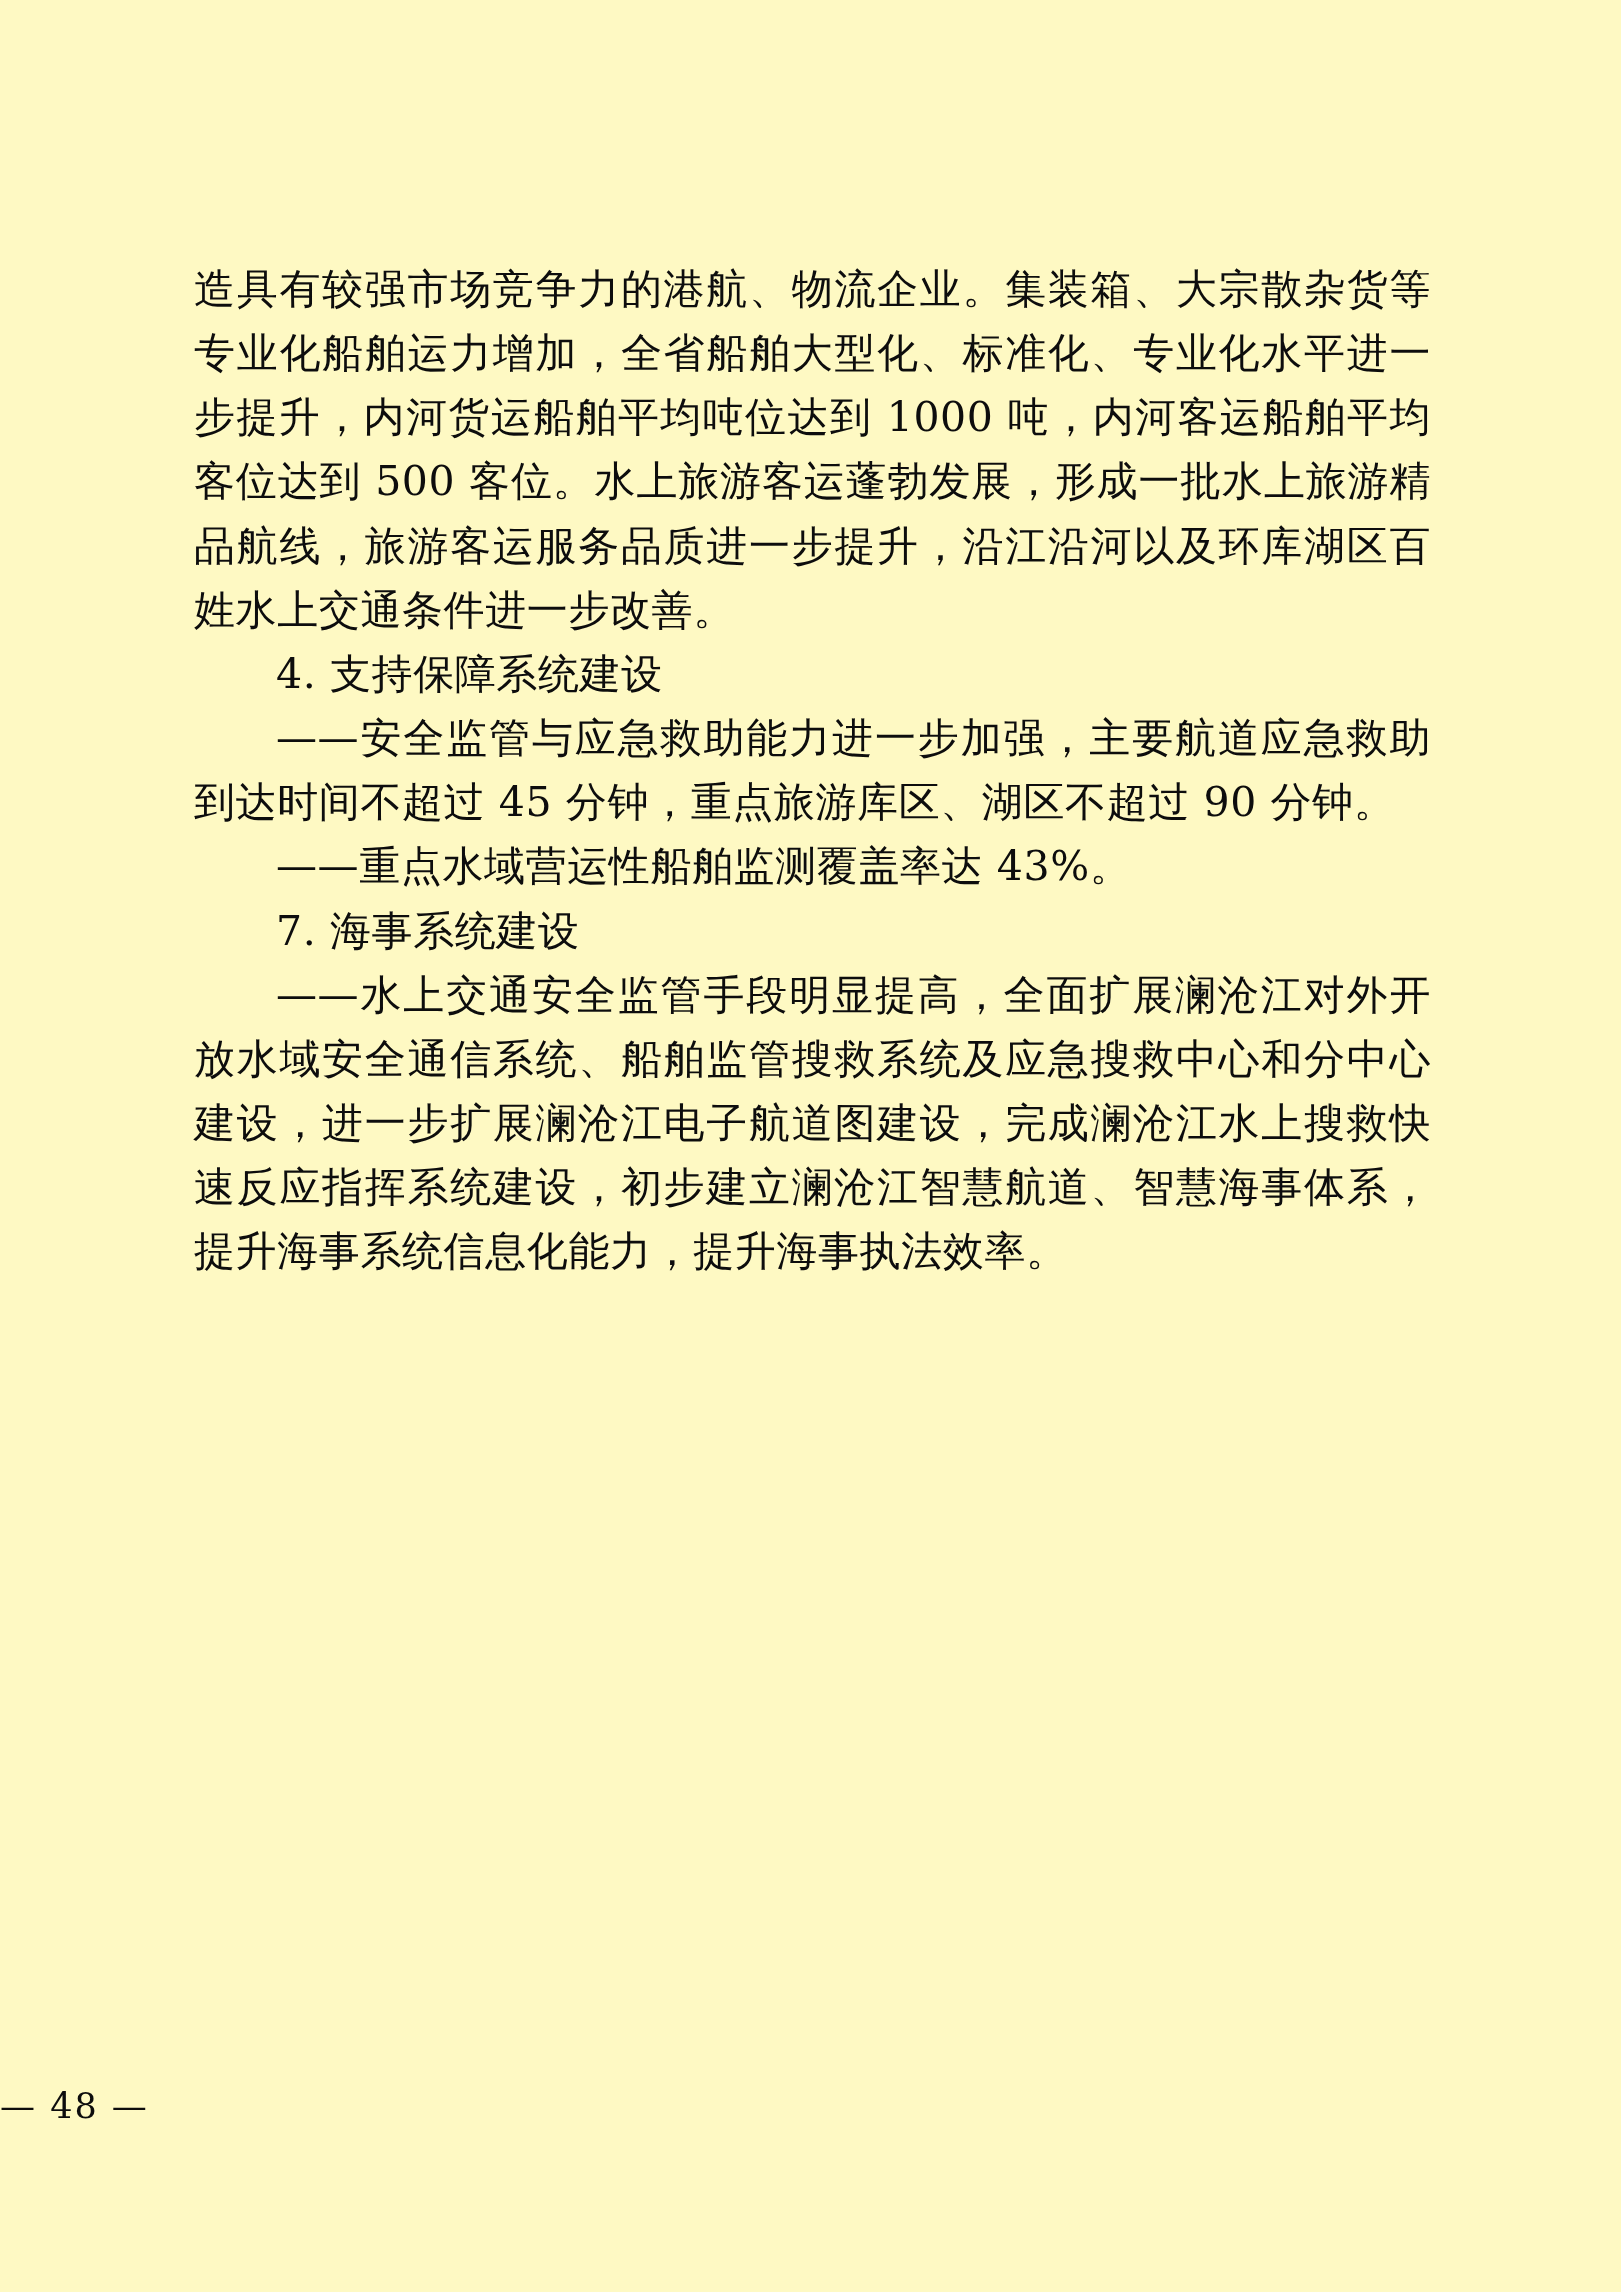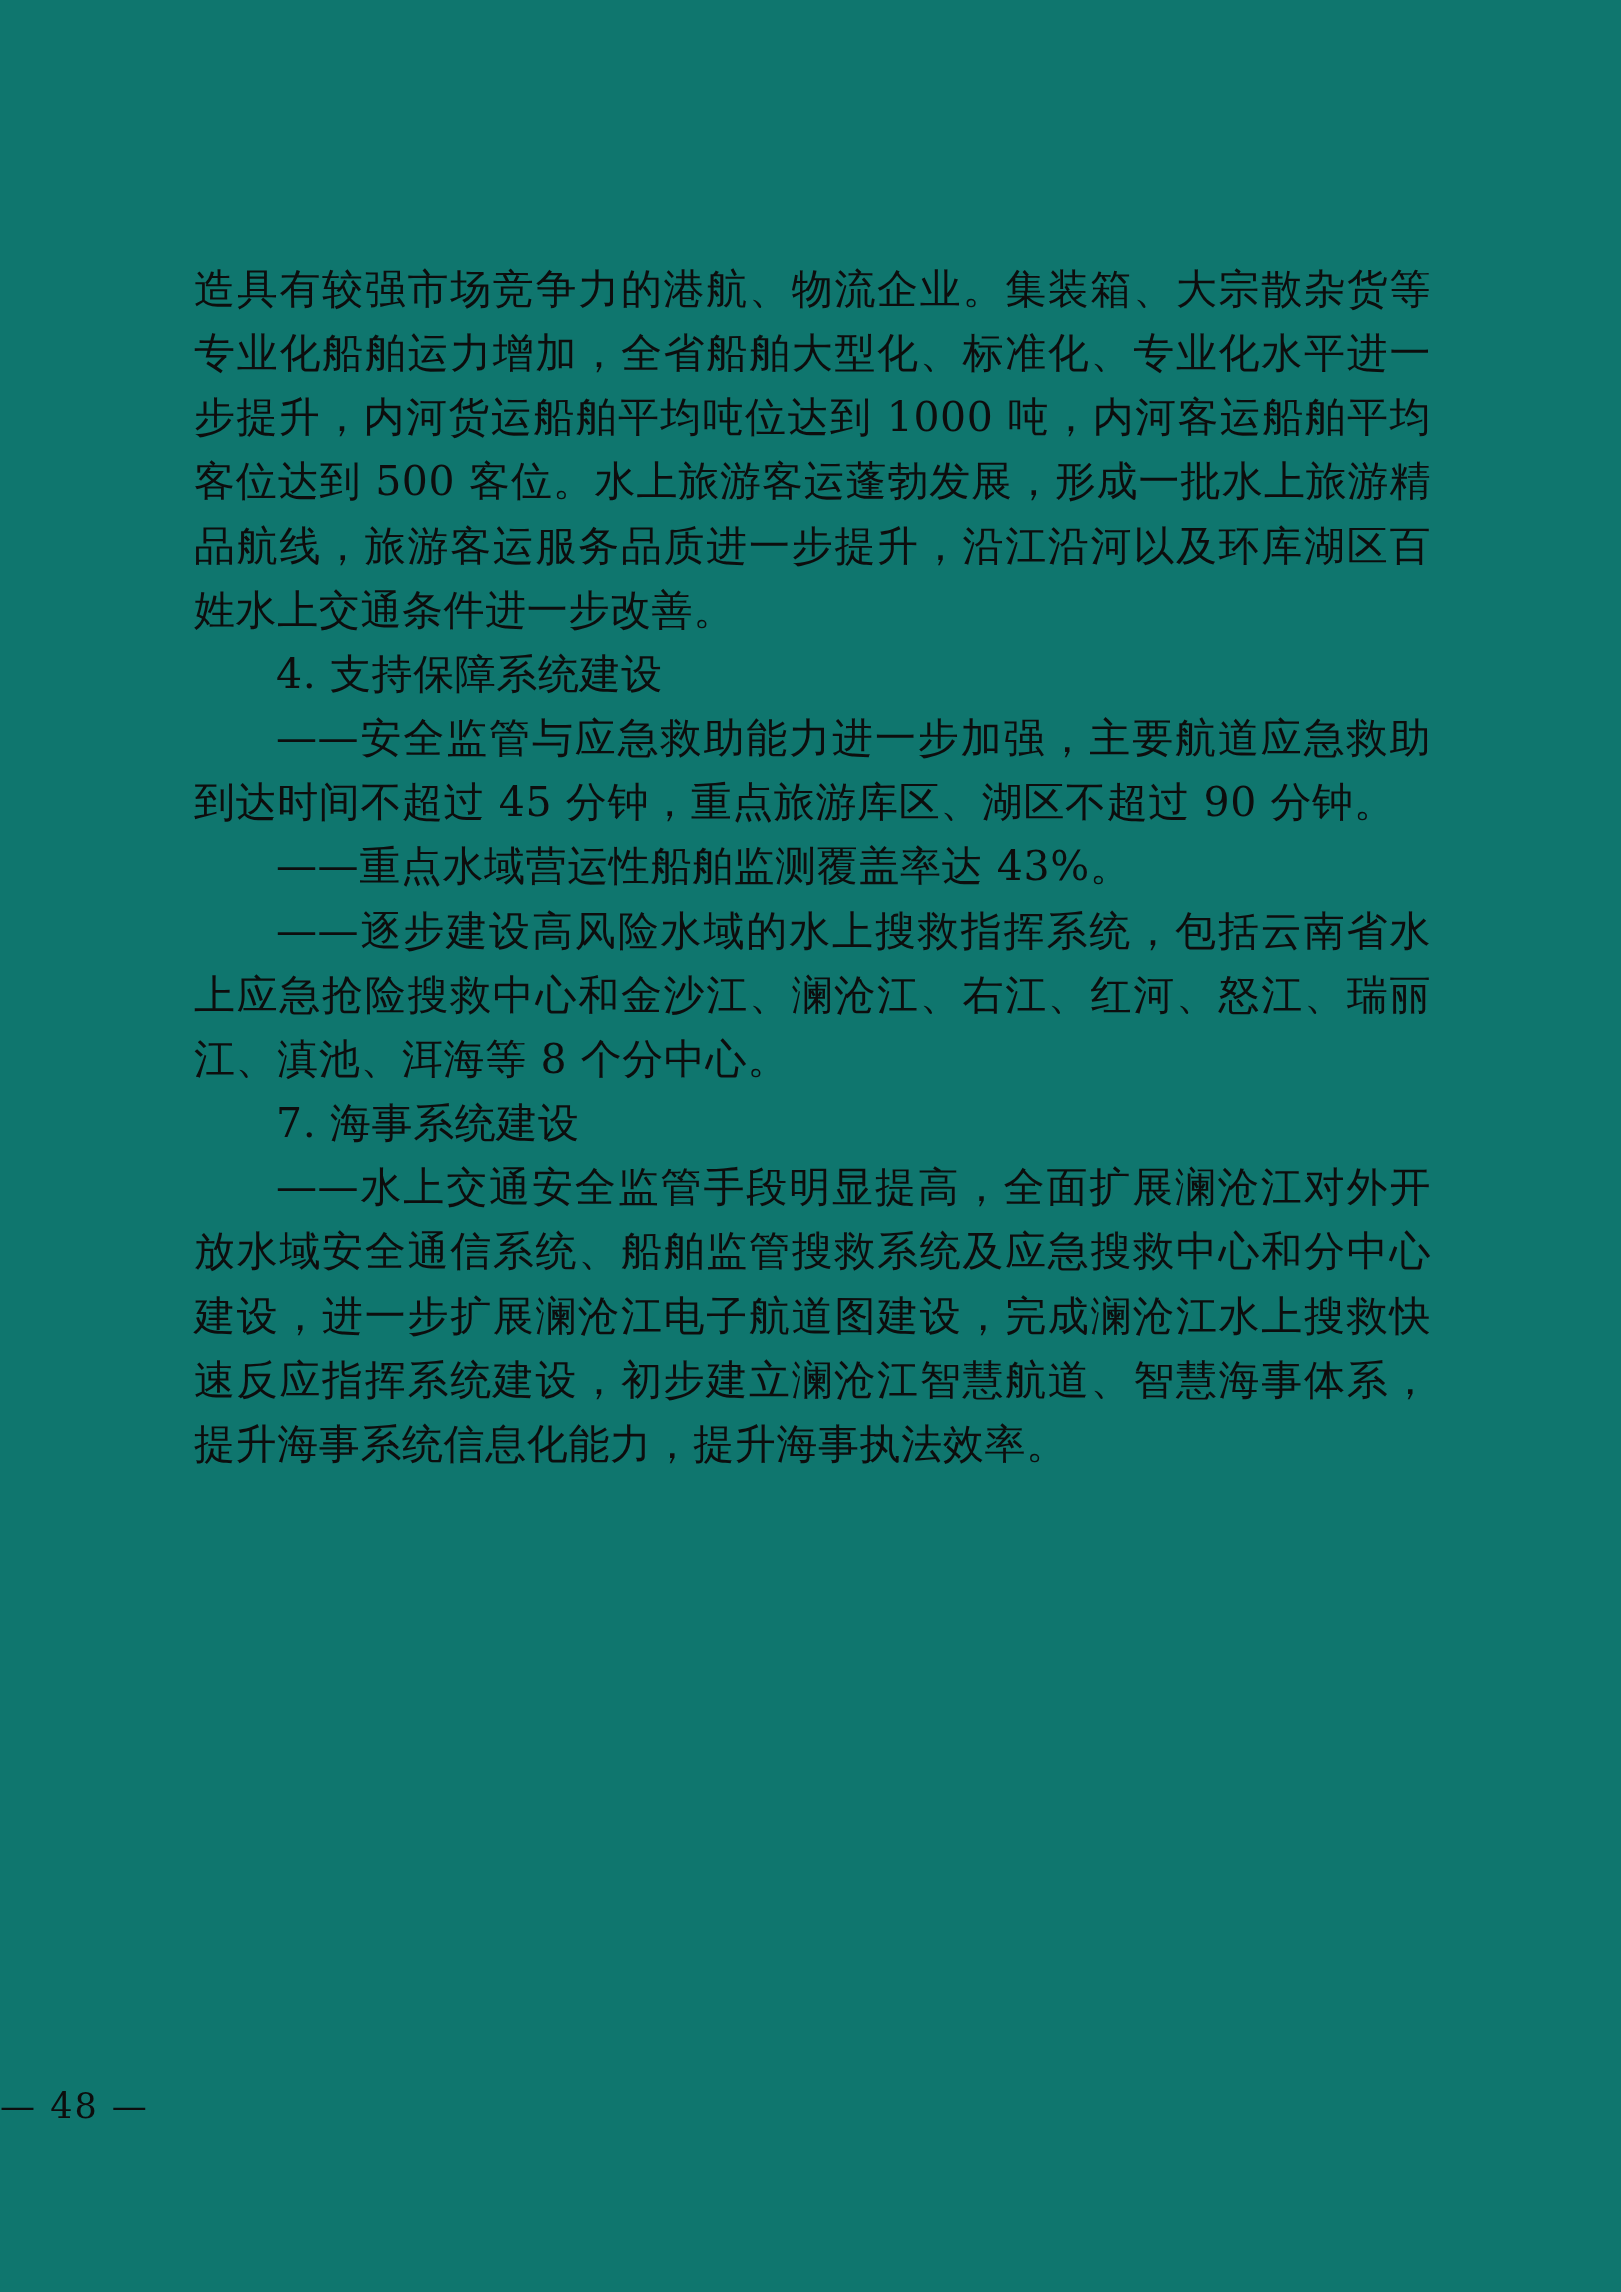--- a/index.html
+++ b/index.html
@@ -14,21 +14,21 @@
     color: #0d0d0d;
     position: relative;
     overflow: hidden;
   }
   .page {
     position: absolute;
     left: 0;
     top: 0;
     width: 1621px;
     height: 2293px;
-    background: #0f766e;
+    background: #fef9c3;
   }
   .content {
     position: absolute;
     left: 194px;
     top: 257px;
     width: 1237px;
   }
   p {
     margin: 0;
     font-size: 41px;
@@ -54,19 +54,18 @@
 </style>
 </head>
 <body>
 
 <div class="page">
   <div class="content">
     <p class="">造具有较强市场竞争力的港航、物流企业。集装箱、大宗散杂货等专业化船舶运力增加，全省船舶大型化、标准化、专业化水平进一步提升，内河货运船舶平均吨位达到 1000 吨，内河客运船舶平均客位达到 500 客位。水上旅游客运蓬勃发展，形成一批水上旅游精品航线，旅游客运服务品质进一步提升，沿江沿河以及环库湖区百姓水上交通条件进一步改善。</p>
     <p class="indent">4. 支持保障系统建设</p>
     <p class="indent">——安全监管与应急救助能力进一步加强，主要航道应急救助到达时间不超过 45 分钟，重点旅游库区、湖区不超过 90 分钟。</p>
     <p class="indent">——重点水域营运性船舶监测覆盖率达 43%。</p>
-    <p class="indent">——逐步建设高风险水域的水上搜救指挥系统，包括云南省水上应急抢险搜救中心和金沙江、澜沧江、右江、红河、怒江、瑞丽江、滇池、洱海等 8 个分中心。</p>
     <p class="indent">7. 海事系统建设</p>
     <p class="indent">——水上交通安全监管手段明显提高，全面扩展澜沧江对外开放水域安全通信系统、船舶监管搜救系统及应急搜救中心和分中心建设，进一步扩展澜沧江电子航道图建设，完成澜沧江水上搜救快速反应指挥系统建设，初步建立澜沧江智慧航道、智慧海事体系，提升海事系统信息化能力，提升海事执法效率。</p>
   </div>
   <div class="footer">— 48 —</div>
 </div>
 
 
 </body></html>

